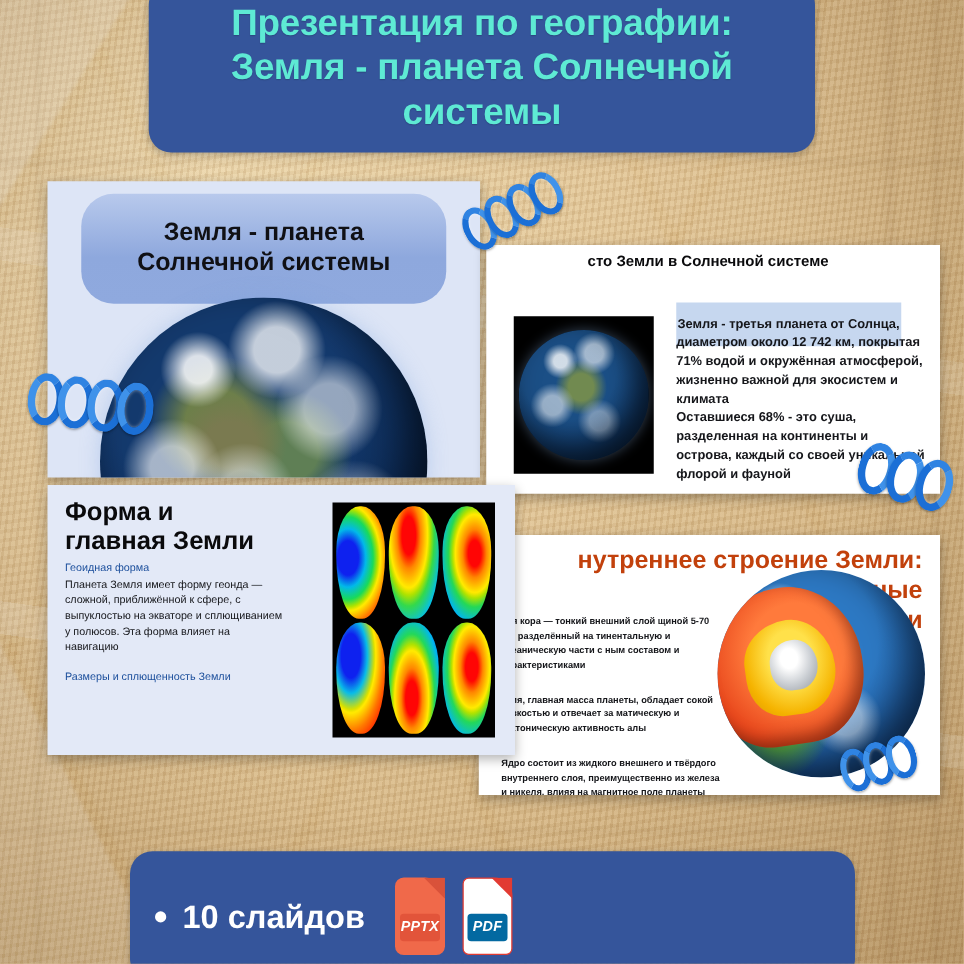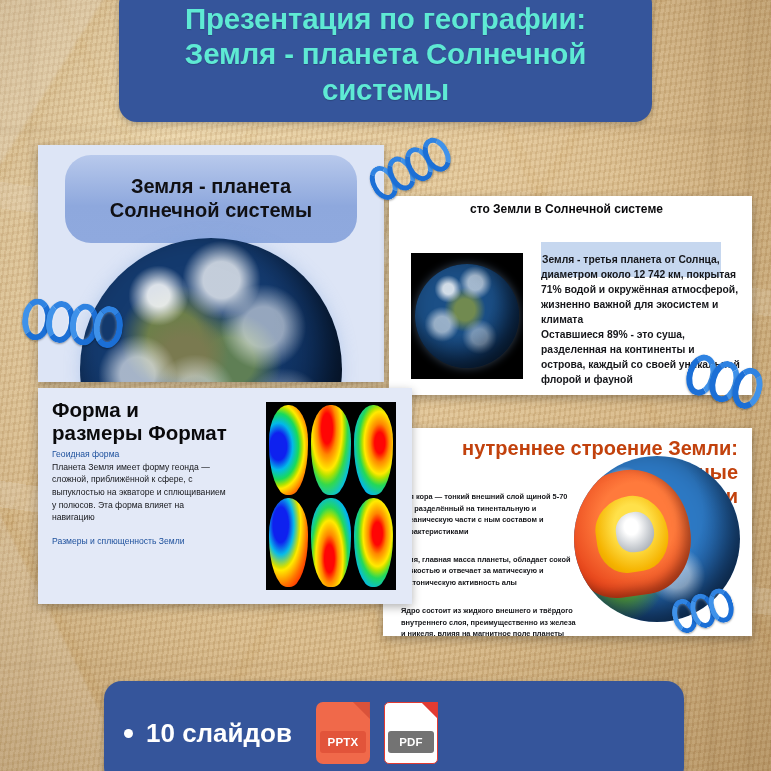--- a/index.html
+++ b/index.html
@@ -44,34 +44,34 @@
   
   .footer{
     position:absolute;left:104px;top:681px;width:580px;height:104px;
     background:#35559b;border-radius:18px;box-shadow:0 2px 6px rgba(0,0,0,.22);
     display:flex;align-items:center;z-index:60;
   }
   .bullets{margin-left:20px;color:#fff;font-weight:bold;font-size:26px;line-height:1.42;}
   .bl{display:flex;align-items:center;gap:13px;white-space:nowrap;}
   .dot{width:9px;height:9px;border-radius:50%;background:#fff;flex:0 0 auto;}
   .ficons{display:flex;align-items:center;gap:14px;margin-left:24px;}
-  .ficon{position:relative;width:54px;height:62px;}
+  .ficon{position:relative;width:40px;height:62px;font-style:italic;}
   .fbody{position:absolute;inset:0;border-radius:7px 16px 7px 7px;}
   .ffold{position:absolute;right:0;top:0;width:17px;height:17px;}
   .flabel{
     position:absolute;left:4px;right:4px;bottom:11px;height:22px;border-radius:3px;
     display:flex;align-items:center;justify-content:center;
     font-size:11.5px;font-weight:bold;letter-spacing:.2px;
   }
   .pptx .fbody{background:#f0694a;}
   .pptx .ffold{background:#d9523a;clip-path:polygon(0 0,100% 100%,100% 0);}
   .pptx .flabel{background:#e2543a;color:#fff;}
   .pdf .fbody{background:#ffffff;border:1.5px solid #e23b32;border-radius:5px 15px 5px 5px;}
   .pdf .ffold{background:#e23b32;clip-path:polygon(0 0,100% 100%,100% 0);}
-  .pdf .flabel{background:#737373;color:#fff;}
+  .pdf .flabel{background:#0369a1;color:#fff;}
 
   
   .slide{position:absolute;background:#fff;box-shadow:0 3px 9px rgba(0,0,0,.30);overflow:hidden;}
 
   
   #slide1{left:38px;top:145px;width:346px;height:237px;background:#dde5f6;z-index:20;}
   .s1-titlebox{
     position:absolute;left:27px;top:10px;width:292px;height:88px;border-radius:26px 26px 26px 26px;
     background:linear-gradient(180deg,#b8c9ec 0%,#8ea8dd 58%,#8fa9de 100%);
     display:flex;align-items:center;justify-content:center;
@@ -216,28 +216,28 @@
 
   <div class="slide" id="slide2">
     <div class="s2-title">
       <div>сто Земли в Солнечной системе</div>
     </div>
     <div class="s2-img">
       <div class="s2-globe"></div>
     </div>
     <div class="s2-text">
       <p style="margin:0;"><span class="hl">Земля - третья планета от Солнца,</span><span> диаметром около 12 742 км, покрытая 71% водой и окружённая атмосферой, жизненно важной для экосистем и климата</span></p>
-      <p class="s2-p2" style="margin:0;">Оставшиеся 89% - это суша, разделенная на континенты и острова, каждый со своей уникальной флорой и фауной</p>
+      <p class="s2-p2" style="margin:0;">Оставшиеся 68% - это суша, разделенная на континенты и острова, каждый со своей уникальной флорой и фауной</p>
     </div>
   </div>
 
   <div class="slide" id="slide3">
     <div class="s3-title">
       <div>Форма и</div>
-      <div>размеры Формат</div>
+      <div>главная Земли</div>
     </div>
     <div class="s3-body">
       <div class="s3-h">Геоидная форма</div>
       <div>Планета Земля имеет форму геонда — сложной, приближённой к сфере, с выпуклостью на экваторе и сплющиванием у полюсов. Эта форма влияет на навигацию</div>
       <div class="s3-h s3-blk2">Размеры и сплющенность Земли</div>
     </div>
     <div class="s3-img">
       <div class="geoid-grid">
         <div class="geoid g1"></div>
         <div class="geoid g2"></div>

